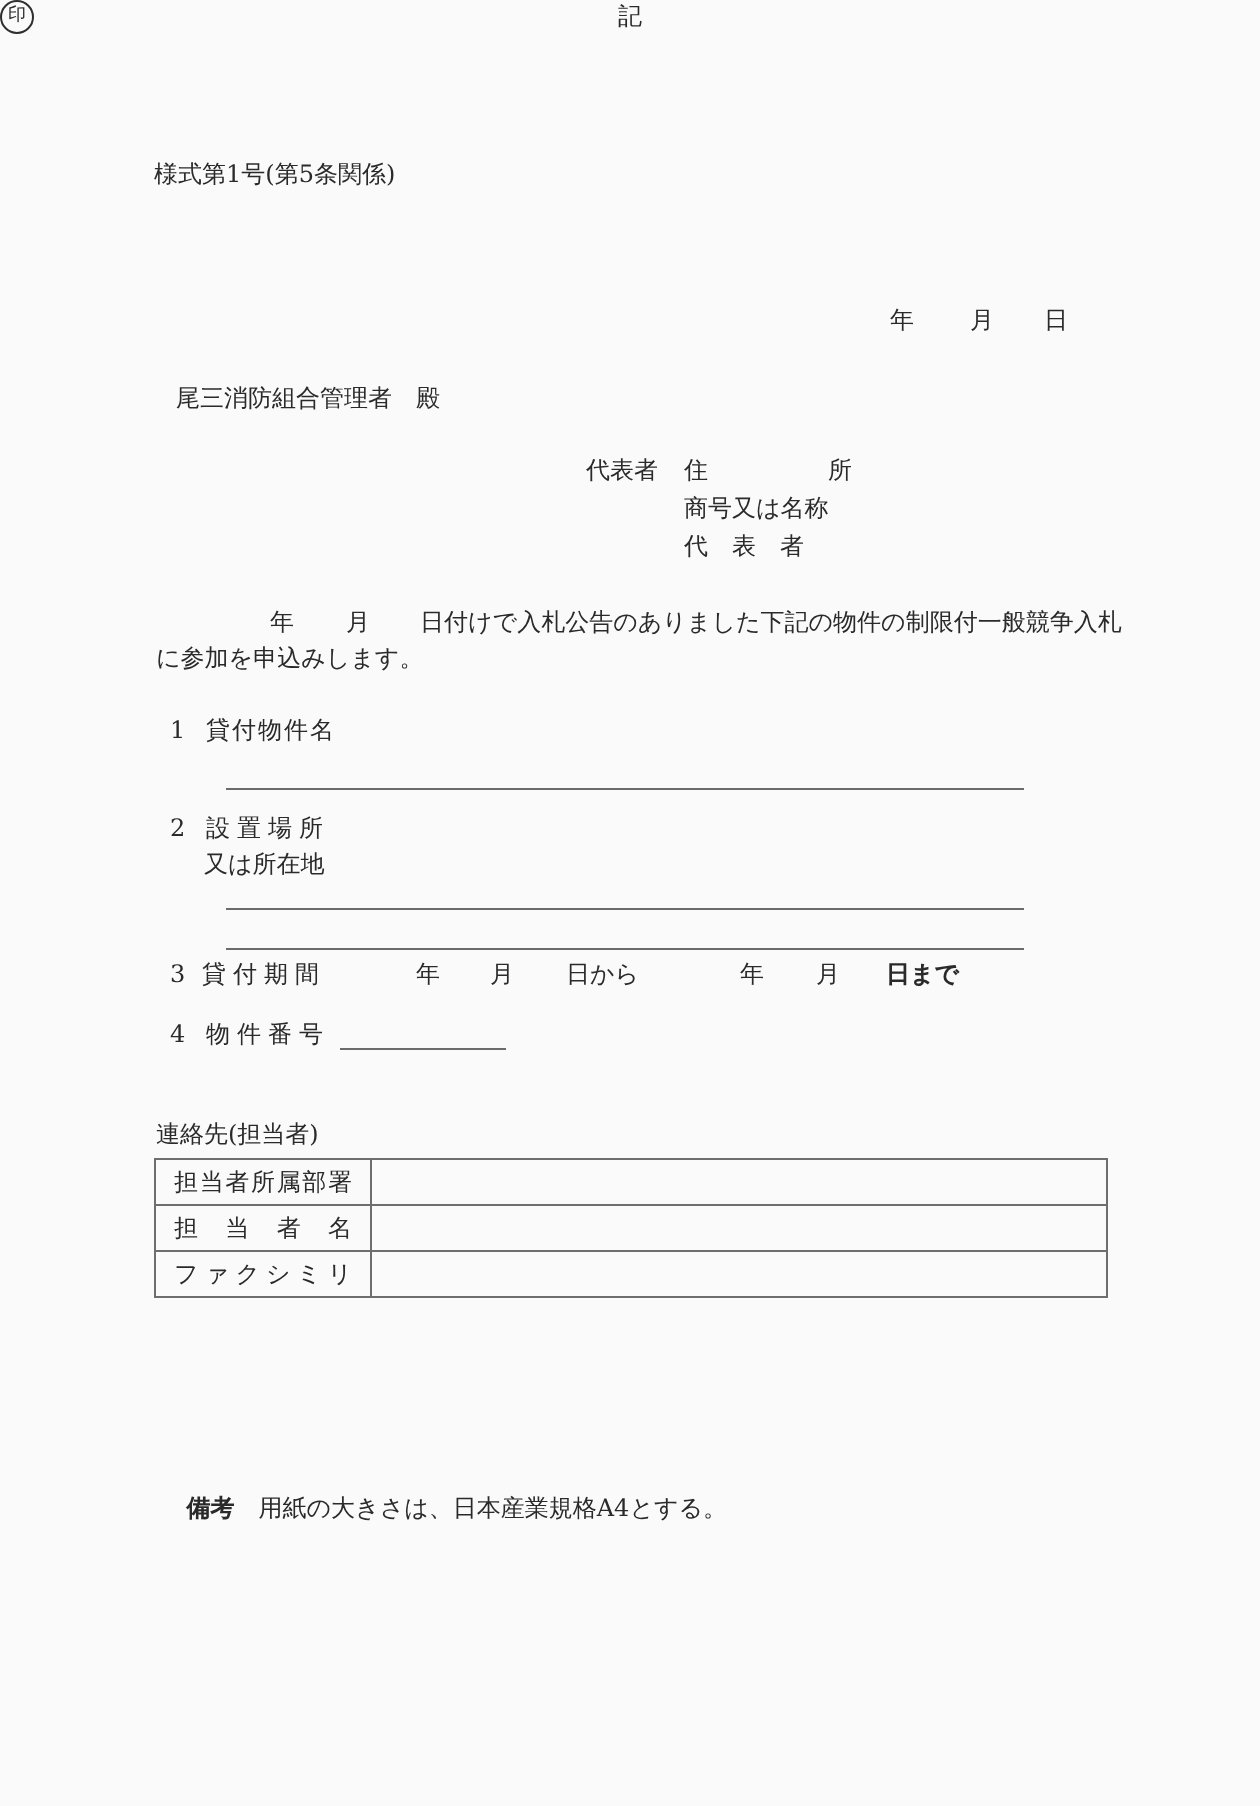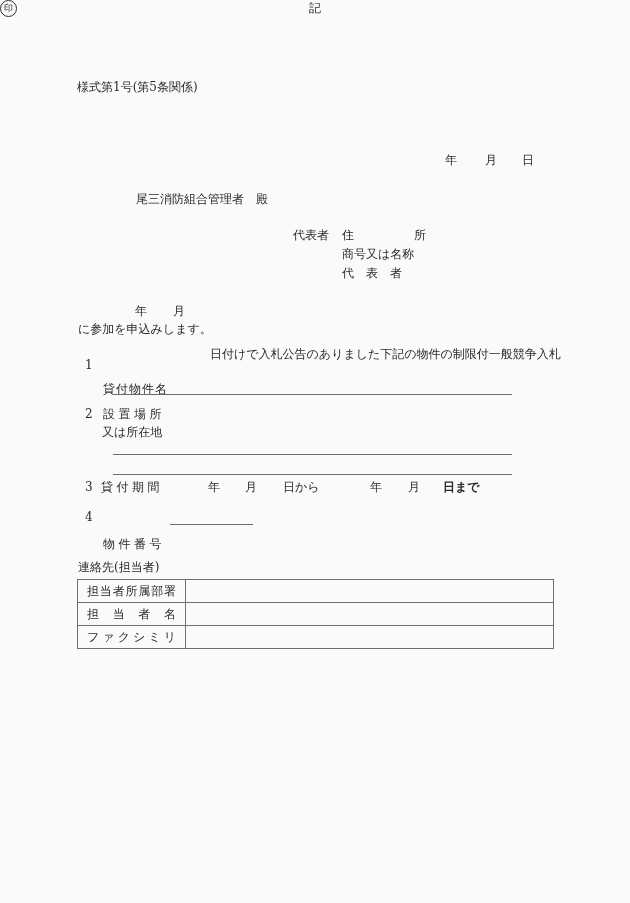--- a/index.html
+++ b/index.html
@@ -17,21 +17,21 @@
   }
   .abs { position:absolute; white-space:pre; }
   .doc-title {
     left:0; top:115; width:100%;
     text-align:center;
     font-size:13.5px;
     letter-spacing:6.5px;
     padding-left:6.5px;
   }
   .record-mark { left:0; top:339; width:100%; text-align:center; }
-  .ls1 { letter-spacing:1px;margin-top:24px; }
+  .ls1 { letter-spacing:1px; }
   .ls3 { letter-spacing:3.5px; }
   .rule { position:absolute; height:0; border-bottom:1px solid #6b6b6b; }
   .seal {
     position:absolute; left:518; top:259;
     width:17px; height:17px;
     border:1.3px solid #2f2f2f; border-radius:50%;
     display:flex; align-items:center; justify-content:center;
     font-size:9px; line-height:1; letter-spacing:0;
   }
   table.contact {
@@ -62,32 +62,32 @@
 
   <div class="abs" style="left:77px; top:79px;">様式第1号(第5条関係)</div>
 
 
   <div>
     <span class="abs" style="left:445px; top:152px;">年</span>
     <span class="abs" style="left:485px; top:152px;">月</span>
     <span class="abs" style="left:522px; top:152px;">日</span>
   </div>
 
-  <div class="abs" style="left:88px; top:191px;margin-left:48px;">尾三消防組合管理者　殿</div>
+  <div class="abs" style="left:88px; top:191px;">尾三消防組合管理者　殿</div>
 
   <div class="abs" style="left:293px; top:227px;">代表者</div>
   <div class="abs" style="left:342px; top:227px;">住　　　　　所</div>
   <div class="abs" style="left:342px; top:246px;">商号又は名称</div>
   <div class="abs" style="left:342px; top:265px;">代　表　者</div>
   <div class="seal">印</div>
 
   <div>
     <span class="abs" style="left:135px; top:303px;">年</span>
     <span class="abs" style="left:173px; top:303px;">月</span>
-    <span class="abs" style="left:210px; top:303px;margin-top:43px;">日付けで入札公告のありました下記の物件の制限付一般競争入札</span>
+    <span class="abs" style="left:210px; top:303px;">日付けで入札公告のありました下記の物件の制限付一般競争入札</span>
     <span class="abs" style="left:78px; top:321px;">に参加を申込みします。</span>
   </div>
 
   <div class="abs record-mark">記</div>
 
   <div class="abs" style="left:85px; top:357px;">1</div>
   <div class="abs ls1" style="left:103px; top:357px;">貸付物件名</div>
   <div class="rule" style="left:113px; top:394px; width:399px;"></div>
 
   <div class="abs" style="left:85px; top:406px;">2</div>
@@ -99,21 +99,21 @@
   <div class="abs" style="left:85px; top:479px;">3</div>
   <div class="abs ls3" style="left:101px; top:479px;">貸付期間</div>
   <span class="abs" style="left:208px; top:479px;">年</span>
   <span class="abs" style="left:245px; top:479px;">月</span>
   <span class="abs" style="left:283px; top:479px;">日から</span>
   <span class="abs" style="left:370px; top:479px;">年</span>
   <span class="abs" style="left:408px; top:479px;">月</span>
   <span class="abs" style="left:443px; top:479px;font-weight:bold;">日まで</span>
 
   <div class="abs" style="left:85px; top:509px;">4</div>
-  <div class="abs ls3" style="left:103px; top:509px;margin-top:27px;">物件番号</div>
+  <div class="abs ls3" style="left:103px; top:509px;">物件番号</div>
   <div class="rule" style="left:170px; top:524px; width:83px;"></div>
 
   <div class="abs" style="left:78px; top:559px;">連絡先(担当者)</div>
 
   <table class="contact">
     <tbody>
       <tr>
         <td class="c-label">担当者所属部署</td>
         <td class="c-value"></td>
       </tr>
@@ -121,14 +121,17 @@
         <td class="c-label">担当者名</td>
         <td class="c-value"></td>
       </tr>
       <tr>
         <td class="c-label">ファクシミリ</td>
         <td class="c-value"></td>
       </tr>
     </tbody>
   </table>
 
+  <div class="abs" style="left:78px; top:730px;">
+    <span class="note-label">備考</span><span>　用紙の大きさは、日本産業規格A4とする。</span>
+  </div>
 
 </div>
 
 </body></html>

